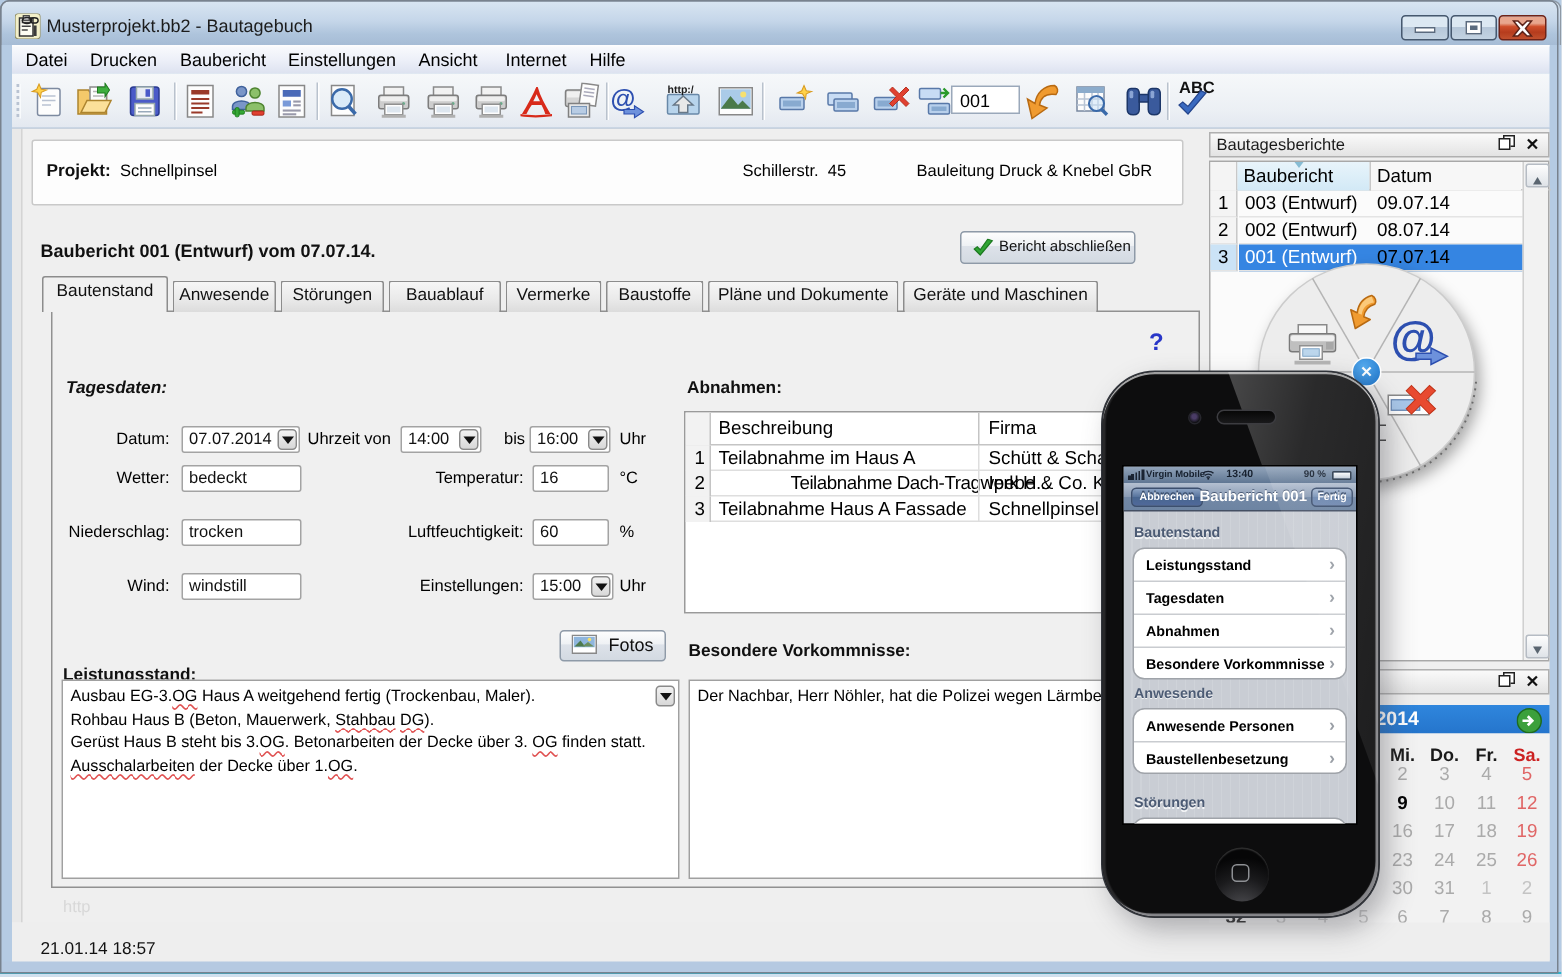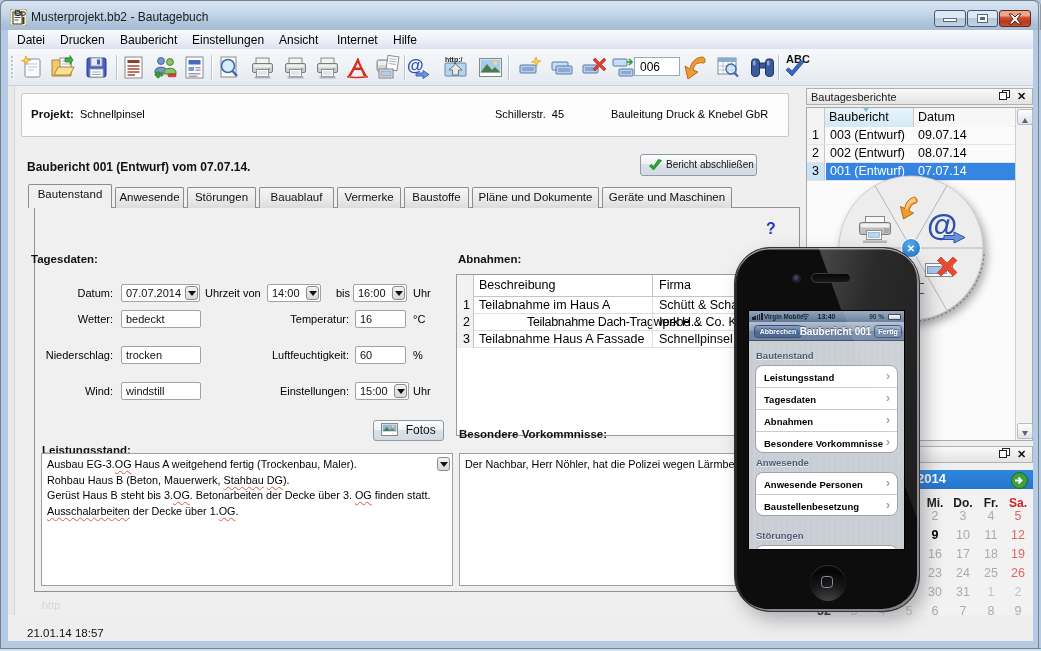--- a/index.html
+++ b/index.html
@@ -34,21 +34,21 @@
 .tab { position:absolute; top:187px; height:21px; background:linear-gradient(#f6f6f6,#e9e9e9 60%,#dcdcdc); border:1px solid #8c8c8c; border-bottom:none; border-radius:2px 2px 0 0; font-size:11.5px; color:#111; text-align:center; padding-top:3px; }
 #tab0 { left:28px; top:184px; height:24px; width:84px; background:#f0f0f0; z-index:3; }
 #tabpanel { left:34px; top:207px; width:766px; height:385px; border:1px solid #919191; background:#f0f0f0; }
 .lbl { position:absolute; font-size:11px; color:#000; }
 .lblr { position:absolute; font-size:11px; color:#000; text-align:right; }
 .blbl { position:absolute; font-size:11.5px; font-weight:bold; color:#111; }
 .field { position:absolute; background:#fff; border:1px solid #a3a3a3; border-radius:2px; font-size:11px; color:#111; padding:2px 0 0 4px; height:18px; }
 .ddbtn { position:absolute; width:13px; height:14px; background:linear-gradient(#f2f2f2,#d8d8d8); border:1px solid #8a8a8a; border-radius:3px; }
 .ddbtn:after { content:""; position:absolute; left:2px; top:4px; border:4px solid transparent; border-top:5px solid #111; }
 
-#abntable { left:456px; top:274px; width:337px; height:162px; background:#fff; border:1px solid #9a9a9a; overflow:hidden; font-size:12.5px; }
+#abntable { left:456px; top:274px; width:337px; height:135px; background:#fff; border:1px solid #9a9a9a; overflow:hidden; font-size:12.5px; }
 .abnrow { position:absolute; left:0; width:335px; height:17px; border-bottom:1px solid #dedede; color:#000; }
 .abnnum { position:absolute; left:0; top:0; width:17px; height:17px; background:#f2f2f2; border-right:1px solid #c4c4c4; text-align:right; padding:1px 3px 0 0; }
 .abnc1 { position:absolute; left:22px; top:1px; width:172px; white-space:nowrap; overflow:hidden; }
 .abnc2 { position:absolute; left:202px; top:1px; white-space:nowrap; }
 .abnrow .cdiv { position:absolute; left:195px; top:0; width:1px; height:17px; background:#dedede; }
 
 .tarea { position:absolute; background:#fff; border:1px solid #a0a0a0; font-size:10.8px; color:#000; overflow:hidden; }
 
 .phead { position:absolute; height:17px; background:linear-gradient(#fafafa,#e3e3e3); border:1px solid #b0b0b0; font-size:11px; color:#1a1a1a; }
 .pfloat { position:absolute; top:3px; width:8px; height:8px; border:1px solid #222; background:#fff; box-shadow:3px -2px 0 -1px #fff, 3px -2px 0 0 #222; }
@@ -297,21 +297,21 @@
       <rect x="1" y="10" width="15" height="8" rx="1" fill="#b8d0ec" stroke="#5878a8"></rect>
       <rect x="3" y="12" width="11" height="4" fill="#88aad0"></rect>
       <path d="M13 3 L17.5 7.5 L22 3 L24 5 L19.5 9.5 L24 14 L22 16 L17.5 11.5 L13 16 L11 14 L15.5 9.5 L11 5 Z" fill="#e04030" stroke="#b02a18" stroke-width="0.6"></path>
     </svg>
   <svg class="ticon" style="left:603px" viewBox="0 0 25 25">
       <rect x="2" y="4" width="14" height="7" rx="1" fill="#c8dcf4" stroke="#5878a8"></rect>
       <rect x="8" y="14" width="14" height="7" rx="1" fill="#b8d0ec" stroke="#5878a8"></rect>
       <rect x="10" y="16" width="10" height="3" fill="#88aad0"></rect>
       <path d="M18 4 L21 7 L18 10 M21 7 L16 7" stroke="#2a9a2a" stroke-width="1.6" fill="none"></path>
     </svg>
-  <div class="abs" style="left:626px; top:8px; width:46px; height:19px; background:#fff; border:1px solid #9aa8ba; font-size:12px; padding:2px 0 0 5px;">006</div>
+  <div class="abs" style="left:626px; top:8px; width:46px; height:19px; background:#fff; border:1px solid #9aa8ba; font-size:12px; padding:2px 0 0 5px;">001</div>
   <svg class="ticon" style="left:675px" viewBox="0 0 25 25">
       <path d="M20 2 C13 2 8 7 7 14 L2 11 L5 24 L15 17 L10 15 C11 9 15 7 21 8 C23 6 22 3 20 2 Z" fill="#f09b30" stroke="#b86a12" stroke-width="1"></path>
     </svg>
   <svg class="ticon" style="left:708px" viewBox="0 0 25 25">
       <rect x="2" y="3" width="18" height="16" fill="#fdfdfd" stroke="#7888a0"></rect>
       <rect x="2" y="3" width="18" height="4" fill="#8caccc"></rect>
       <g stroke="#b8c4d4">
         <line x1="2" y1="11" x2="20" y2="11"></line>
         <line x1="2" y1="15" x2="20" y2="15"></line>
         <line x1="7" y1="7" x2="7" y2="19"></line>
@@ -349,21 +349,21 @@
 <div class="tab" id="tab0">Bautenstand</div>
 <div class="tab" style="left:115px; width:69px;">Anwesende</div>
 <div class="tab" style="left:187px; width:69px;">Störungen</div>
 <div class="tab" style="left:259px; width:75px;">Bauablauf</div>
 <div class="tab" style="left:337px; width:64px;">Vermerke</div>
 <div class="tab" style="left:404px; width:65px;">Baustoffe</div>
 <div class="tab" style="left:472px; width:127px;">Pläne und Dokumente</div>
 <div class="tab" style="left:602px; width:130px;">Geräte und Maschinen</div>
 <div class="abs" style="left:766px; top:220px; font-size:16px; font-weight:bold; color:#2937c8;">?</div>
 
-<div class="blbl" style="left:31px; top:253px;">Tagesdaten:</div>
+<div class="blbl" style="left:44px; top:253px;font-style:italic;">Tagesdaten:</div>
 <div class="lblr" style="right:928px; top:287px;">Datum:</div>
 <div class="field" style="left:121px; top:284px; width:79px;">07.07.2014</div>
 <div class="ddbtn" style="left:185px; top:286px;"></div>
 <div class="lbl" style="left:205px; top:287px;">Uhrzeit von</div>
 <div class="field" style="left:267px; top:284px; width:54px;">14:00</div>
 <div class="ddbtn" style="left:306px; top:286px;"></div>
 <div class="lbl" style="left:336px; top:287px;">bis</div>
 <div class="field" style="left:353px; top:284px; width:54px;">16:00</div>
 <div class="ddbtn" style="left:392px; top:286px;"></div>
 <div class="lbl" style="left:413px; top:287px;">Uhr</div>
@@ -460,21 +460,21 @@
       <span class="btc2">09.07.14</span>
     </div>
   <div class="btrow" style="top:37px;">
       <span class="btn1">2</span>
       <span class="btc1">002 (Entwurf)</span>
       <span class="btc2">08.07.14</span>
     </div>
   <div class="btrow btsel" style="top:55px;">
       <span class="btn1" style="background:#cbe3f6;">3</span>
       <span class="btc1" style="background:#3585e2;color:#fff;">001 (Entwurf)</span>
-      <span class="btc2" style="background:#3585e2;color:#ffffff;">07.07.14</span>
+      <span class="btc2" style="background:#3585e2;color:#000000;">07.07.14</span>
     </div>
   <div id="btscroll">
     <div class="sbtn" style="top:1px;">
         <span class="arr-up"></span>
       </div>
     <div class="sbtn" style="top:315px;">
         <span class="arr-dn"></span>
       </div>
   </div>
 </div>

